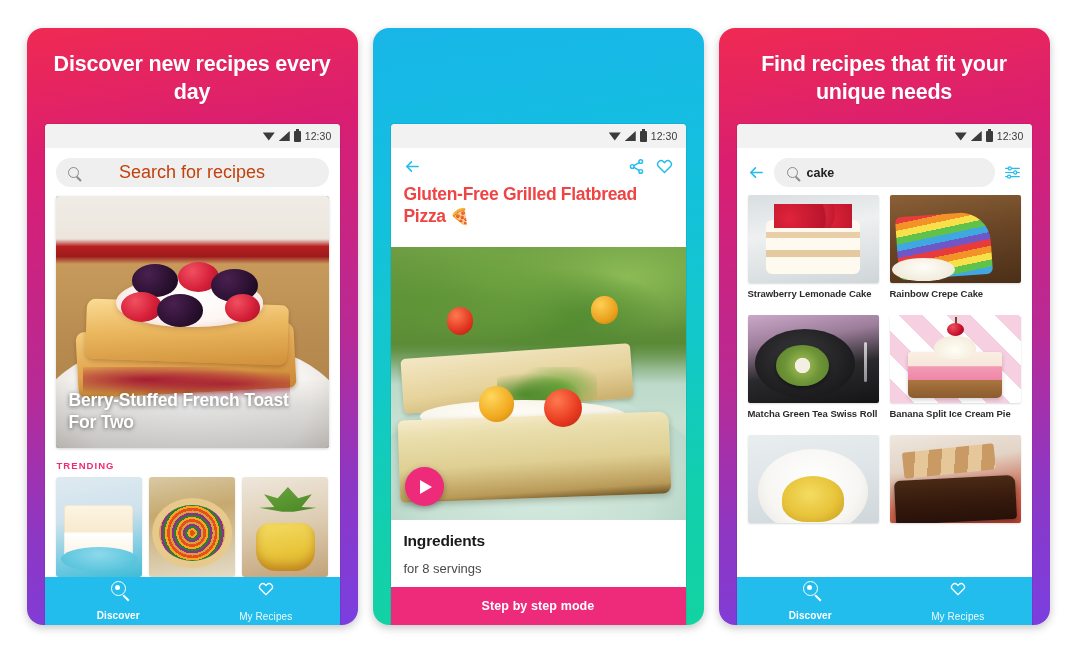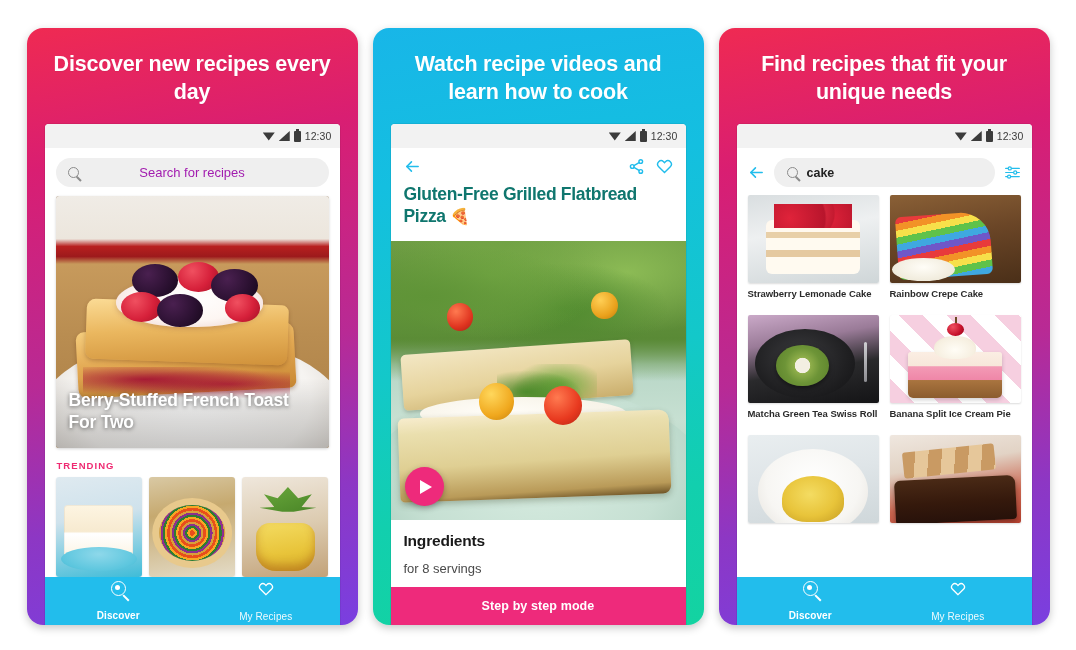--- a/index.html
+++ b/index.html
@@ -88,21 +88,21 @@
     height:29px;
     border-radius:15px;
     background:#efefef;
     display:flex;
     align-items:center;
     padding:0 12px;
     flex:0 0 auto;
   }
   .mag { width:11px; height:11px; border:1.6px solid #8b8b8b; border-radius:50%; position:relative; flex:0 0 auto; }
   .mag::after{ content:""; position:absolute; right:-4px; bottom:-3px; width:6px; height:1.6px; background:#8b8b8b; transform:rotate(45deg); }
-  .search-ph { flex:1; text-align:center; color:#a21caf; font-size:13px; margin-left:-11px; }
+  .search-ph { flex:1; text-align:center; color:#c2410c; font-size:18px; margin-left:-11px; }
 
   
   .hero {
     position:relative;
     margin:0 11px;
     height:252px;
     border-radius:3px;
     overflow:hidden;
     flex:0 0 auto;
     background:#8a6a4a;
@@ -203,22 +203,22 @@
 
   
   .topbar2 {
     display:flex; align-items:center; justify-content:space-between;
     padding:10px 13px 4px 13px; flex:0 0 auto;
   }
   .ic-back { width:17px; height:17px; position:relative; }
   .ic-back svg { width:17px; height:17px; display:block; }
   .tb2-right { display:flex; align-items:center; gap:11px; }
   .recipe-title {
-    font-size:17.5px; font-weight:bold; line-height:1.24; color:#0f766e;
-    padding:5px 13px 14px 13px; letter-spacing:-.3px; flex:0 0 auto;
+    font-size:17.5px; font-weight:bold; line-height:1.24; color:#ef4444;
+    padding:5px 13px 20px 13px; letter-spacing:-.3px; flex:0 0 auto;
   }
   .emoji-pizza { font-size:16px; }
   .vid {
     position:relative; flex:1 1 auto; min-height:0; overflow:hidden;
     background:#c9ddd1;
   }
   .v-bg { position:absolute; inset:0;
     background:linear-gradient(180deg,#7d9c5d 0%,#5e8a3c 26%,#b7d6c6 44%,#c7e0d2 64%,#a9cbb9 100%); }
   .v-plate { position:absolute; left:-10%; bottom:-30%; width:120%; height:78%;
     background:radial-gradient(ellipse at 50% 38%,#d8ece1 0%,#c6e0d3 50%,#a9cbbb 82%,#93b9a8 100%);
@@ -415,21 +415,20 @@
                 <path d="M12 20.5 3.8 12.3a4.9 4.9 0 0 1 0-6.9 4.9 4.9 0 0 1 6.9 0L12 6.7l1.3-1.3a4.9 4.9 0 0 1 6.9 0 4.9 4.9 0 0 1 0 6.9z"></path>
               </svg>
           </span>
           <span class="nav-lbl dim">My Recipes</span>
         </div>
       </div>
     </div>
   </div>
 
   <div class="panel p2">
-    <div class="headline">Watch recipe videos and learn how to cook</div>
 
     <div class="phone">
       <div class="statusbar">
         <div class="sb-icons">
           <span class="ic-wifi"></span>
           <span class="ic-sig"></span>
           <span class="ic-batt"></span>
         </div>
         <span class="sb-time">12:30</span>
       </div>

